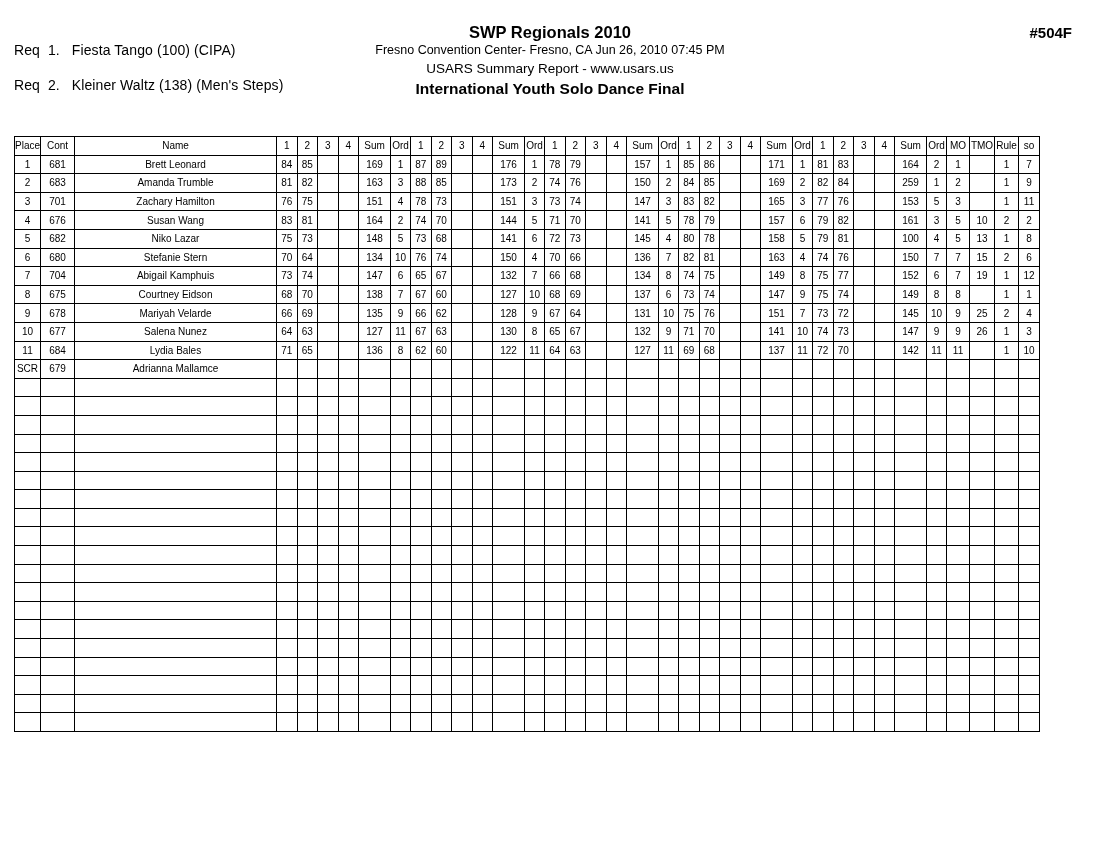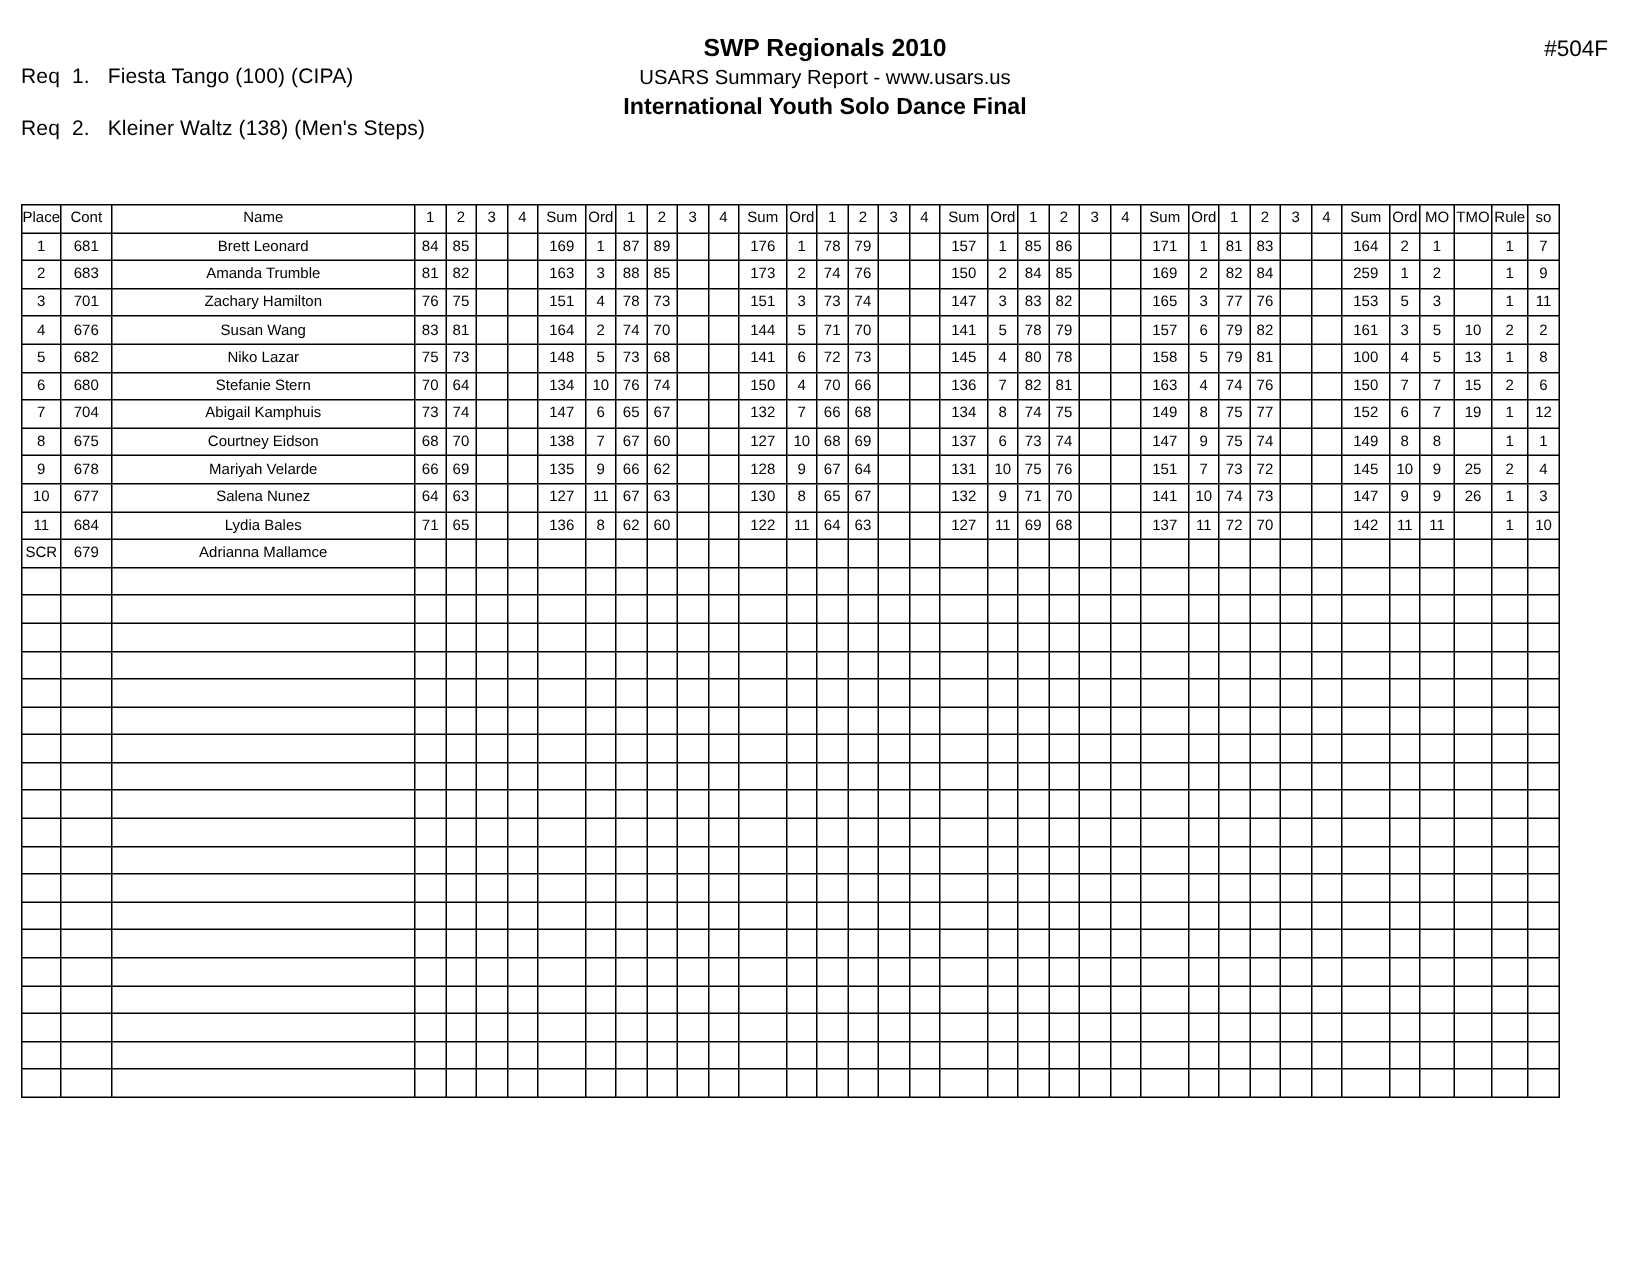--- a/index.html
+++ b/index.html
@@ -9,21 +9,21 @@
     color:#000;overflow:hidden;
   }
   
   #req-block{position:absolute;left:14px;top:22px;font-size:14px;line-height:11.5px;white-space:pre;}
   #req-block div{letter-spacing:.1px;}
   #title-block{position:absolute;left:0;top:22px;width:1100px;text-align:center;}
   #meet-title{font-size:16.5px;font-weight:bold;line-height:20px;}
   #venue-line{font-size:12.5px;line-height:17px;}
   #event-title{font-size:15.5px;font-weight:bold;line-height:21px;}
   #report-line{font-size:13.5px;line-height:19px;}
-  #event-number{position:absolute;right:28px;top:24px;font-size:15px;font-weight:normal;}
+  #event-number{position:absolute;right:28px;top:24px;font-size:15px;font-weight:bold;}
 
   
   #sheet{position:absolute;left:14px;top:136px;border-collapse:collapse;table-layout:fixed;}
   #sheet td,#sheet th{
     border:1px solid #000;font-weight:normal;padding:0;
     font-size:10px;text-align:center;vertical-align:middle;
     height:18.6px;box-sizing:border-box;overflow:hidden;
   }
   .jp-title{font-size:10.5px;text-align:left;padding-left:7px;height:19px;}
   .noline{border:none;}
@@ -54,20 +54,21 @@
 </head>
 <body>
 
 <div id="req-block">
   <div>Req  1.   Fiesta Tango (100) (CIPA)</div>
   <div>Req  2.   Kleiner Waltz (138) (Men's Steps)</div>
 </div>
 
 <div id="title-block">
   <div id="meet-title">SWP Regionals 2010</div>
+  <div id="venue-line">Fresno Convention Center-  Fresno, CA  Jun 26, 2010  07:45 PM</div>
   <div id="report-line">USARS Summary Report - www.usars.us</div>
   <div id="event-title">International Youth Solo Dance Final</div>
 </div>
 <div id="event-number">#504F</div>
 
 <table id="sheet">
   <thead>
     <tr id="sub-header-row">
         <td class="hdr cell-place">Place</td>
         <td class="hdr cell-cont">Cont</td>

